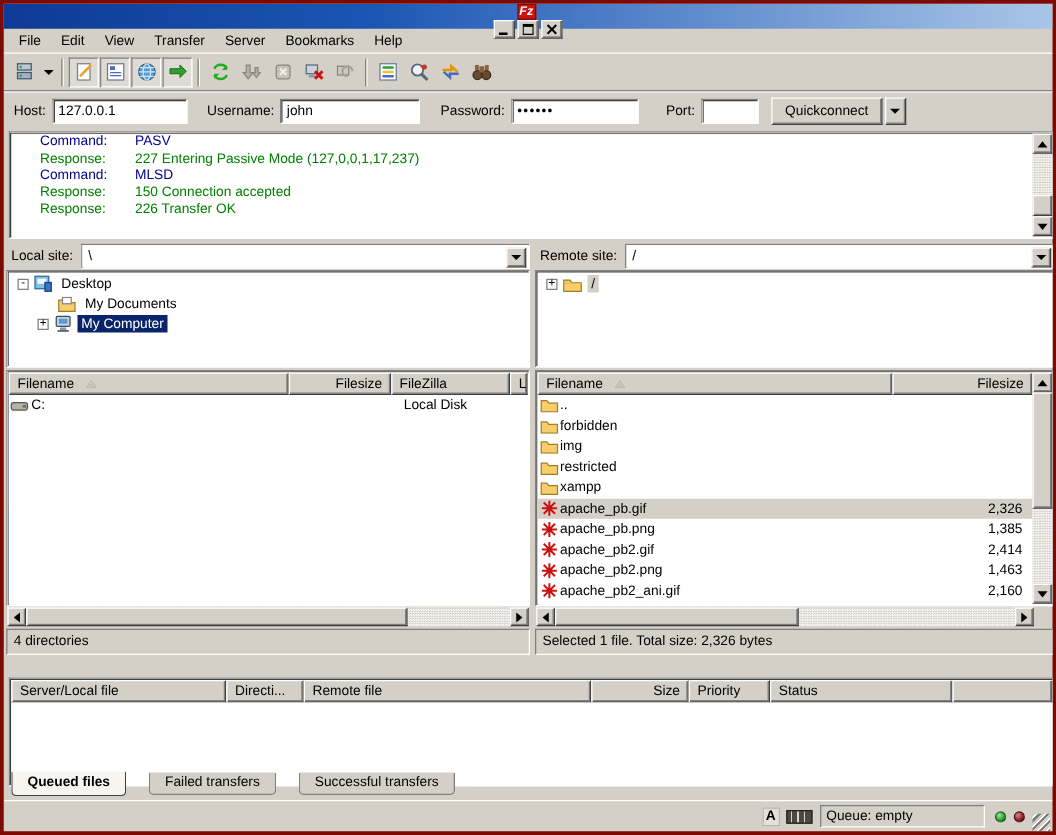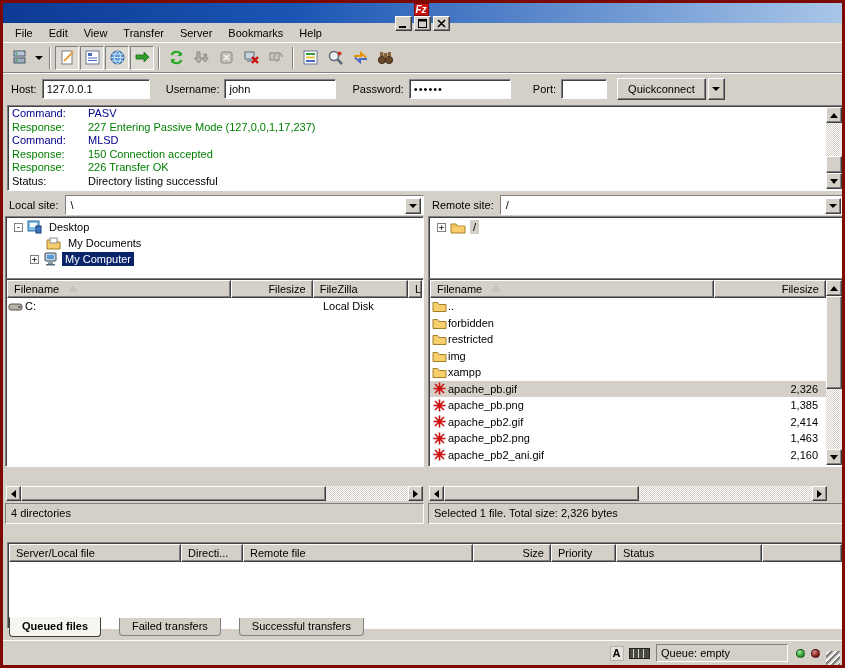--- a/index.html
+++ b/index.html
@@ -53,21 +53,21 @@
            border-top:1px solid #808080; box-shadow:0 1px 0 #fff inset;
            display:flex; align-items:center; padding-left:8px; }
   .qc-label { margin-right:5px; white-space:nowrap;text-align:right; }
   .qc-field { height:20px; padding:3px 4px 0 4px; font-size:11px; white-space:nowrap; overflow:hidden; }
   .qc-btn { height:22px; padding:0 10px; display:flex; align-items:center; margin-left:10px; cursor:default; }
   .qc-drop { width:17px; height:22px; display:flex; align-items:center; justify-content:center; margin-left:2px; }
 
   
   .logpane { position:absolute; top:102px; left:4px; width:837px; height:86px; }
   .logbody { position:absolute; inset:0; padding:1px 20px 1px 4px; overflow:hidden; }
-  .logline { display:flex; line-height:13.5px; white-space:nowrap; }
+  .logline { display:flex; line-height:13.5px; white-space:nowrap;margin-left:20px; }
   .loglabel { width:76px; flex:none; }
   .logline.command { color:#00008B; }
   .logline.response { color:#008000; }
   .logline.status { color:#000; }
 
   
   .vscroll { position:absolute; top:1px; right:1px; bottom:1px; width:16px;
              background-image:conic-gradient(#fff 25%, #D4D0C8 0 50%, #fff 0 75%, #D4D0C8 0);
              background-size:2px 2px; }
   .sbtn { position:absolute; left:0; width:16px; height:16px; display:flex; align-items:center; justify-content:center; }
@@ -93,21 +93,21 @@
   .trow { height:16px; display:flex; align-items:center; white-space:nowrap; }
   .expander { width:9px; height:9px; border:1px solid #808080; background:#fff; flex:none;
               display:flex; align-items:center; justify-content:center;
               font-size:9px; line-height:7px; font-family:"DejaVu Sans Mono",monospace; }
   .ticon { margin:0 4px; flex:none; display:flex; }
   .tlabel { padding:1px 3px; }
   .tlabel.sel { background:#0A246A; color:#fff; }
   .tlabel.sel-inactive { background:#D4D0C8; }
 
   
-  .filelist { position:absolute; top:275px; height:189px; }
+  .filelist { position:absolute; top:293px; height:189px; }
   .lheader { position:absolute; top:1px; left:1px; right:1px; height:18px; display:flex; }
   .hcol { height:18px; background:#D4D0C8; border:1px solid; border-color:#FFFFFF #404040 #404040 #FFFFFF;
           box-shadow:inset -1px -1px 0 #808080; padding:2px 6px 0 6px; display:flex; align-items:flex-start;
           white-space:nowrap; overflow:hidden; }
   .hcol.right { justify-content:flex-end; }
   .sortmark { width:0; height:0; border-left:4px solid transparent; border-right:4px solid transparent;
               border-bottom:6px solid #c9c5bc; margin:3px 0 0 10px; filter:drop-shadow(0 0 0.5px #8a8a8a); }
   .lbody { position:absolute; top:19px; left:1px; right:1px; bottom:1px; background:#fff; overflow:hidden; }
   .frow { height:16.5px; display:flex; align-items:center; white-space:nowrap; }
   .frow.sel { background:#D4D0C8; }
@@ -314,24 +314,20 @@
           <span>MLSD</span>
         </div>
       <div class="logline response">
           <span class="loglabel">Response:</span>
           <span>150 Connection accepted</span>
         </div>
       <div class="logline response">
           <span class="loglabel">Response:</span>
           <span>226 Transfer OK</span>
         </div>
-      <div class="logline status">
-          <span class="loglabel">Status:</span>
-          <span>Directory listing successful</span>
-        </div>
     </div>
     <div class="vscroll">
       <div class="sbtn raised" style="top:0">
           <div class="arr-up"></div>
         </div>
       <div class="sthumb raised" style="bottom:16px; height:17px"></div>
       <div class="sbtn raised" style="bottom:0; top:auto">
           <div class="arr-dn"></div>
         </div>
     </div>
@@ -464,30 +460,30 @@
           </span>
         <span class="fname" style="flex:1">forbidden</span>
         <span class="fsize" style="width:100px; padding-right:8px"></span>
       </div>
       <div class="frow">
         <span class="ficon">
             <svg width="15" height="12">
               <path d="M1 2.5 h4.5 l1.5 2 H14 v7 H1 z" fill="#F7CE6B" stroke="#A08028"></path>
             </svg>
           </span>
-        <span class="fname" style="flex:1">restricted</span>
+        <span class="fname" style="flex:1">img</span>
         <span class="fsize" style="width:100px; padding-right:8px"></span>
       </div>
       <div class="frow">
         <span class="ficon">
             <svg width="15" height="12">
               <path d="M1 2.5 h4.5 l1.5 2 H14 v7 H1 z" fill="#F7CE6B" stroke="#A08028"></path>
             </svg>
           </span>
-        <span class="fname" style="flex:1">img</span>
+        <span class="fname" style="flex:1">restricted</span>
         <span class="fsize" style="width:100px; padding-right:8px"></span>
       </div>
       <div class="frow">
         <span class="ficon">
             <svg width="15" height="12">
               <path d="M1 2.5 h4.5 l1.5 2 H14 v7 H1 z" fill="#F7CE6B" stroke="#A08028"></path>
             </svg>
           </span>
         <span class="fname" style="flex:1">xampp</span>
         <span class="fsize" style="width:100px; padding-right:8px"></span>

